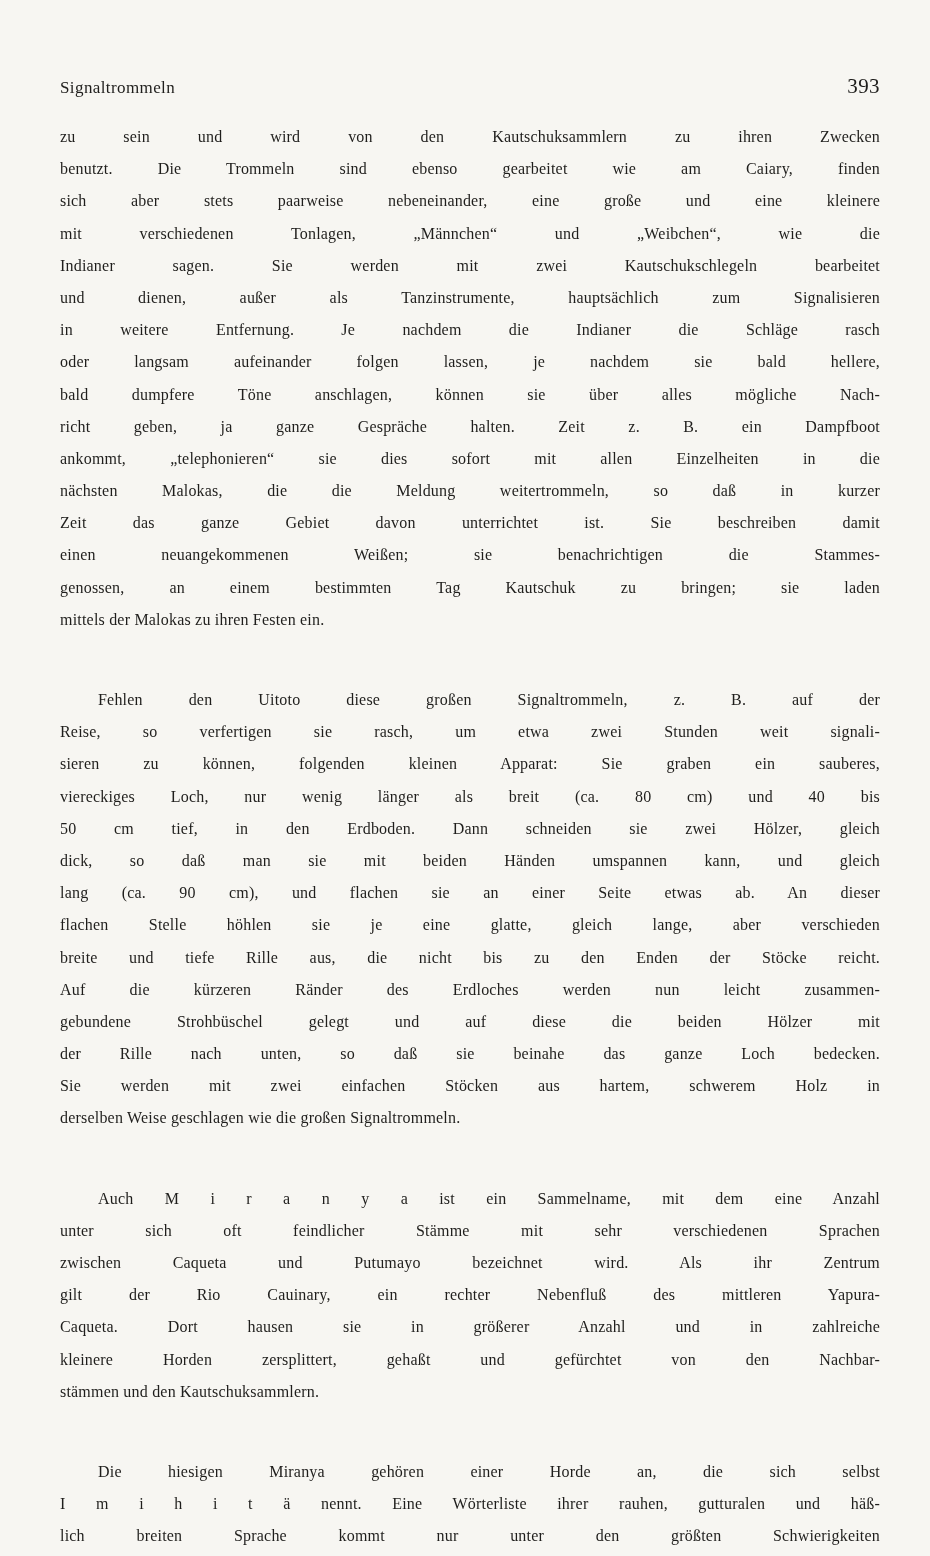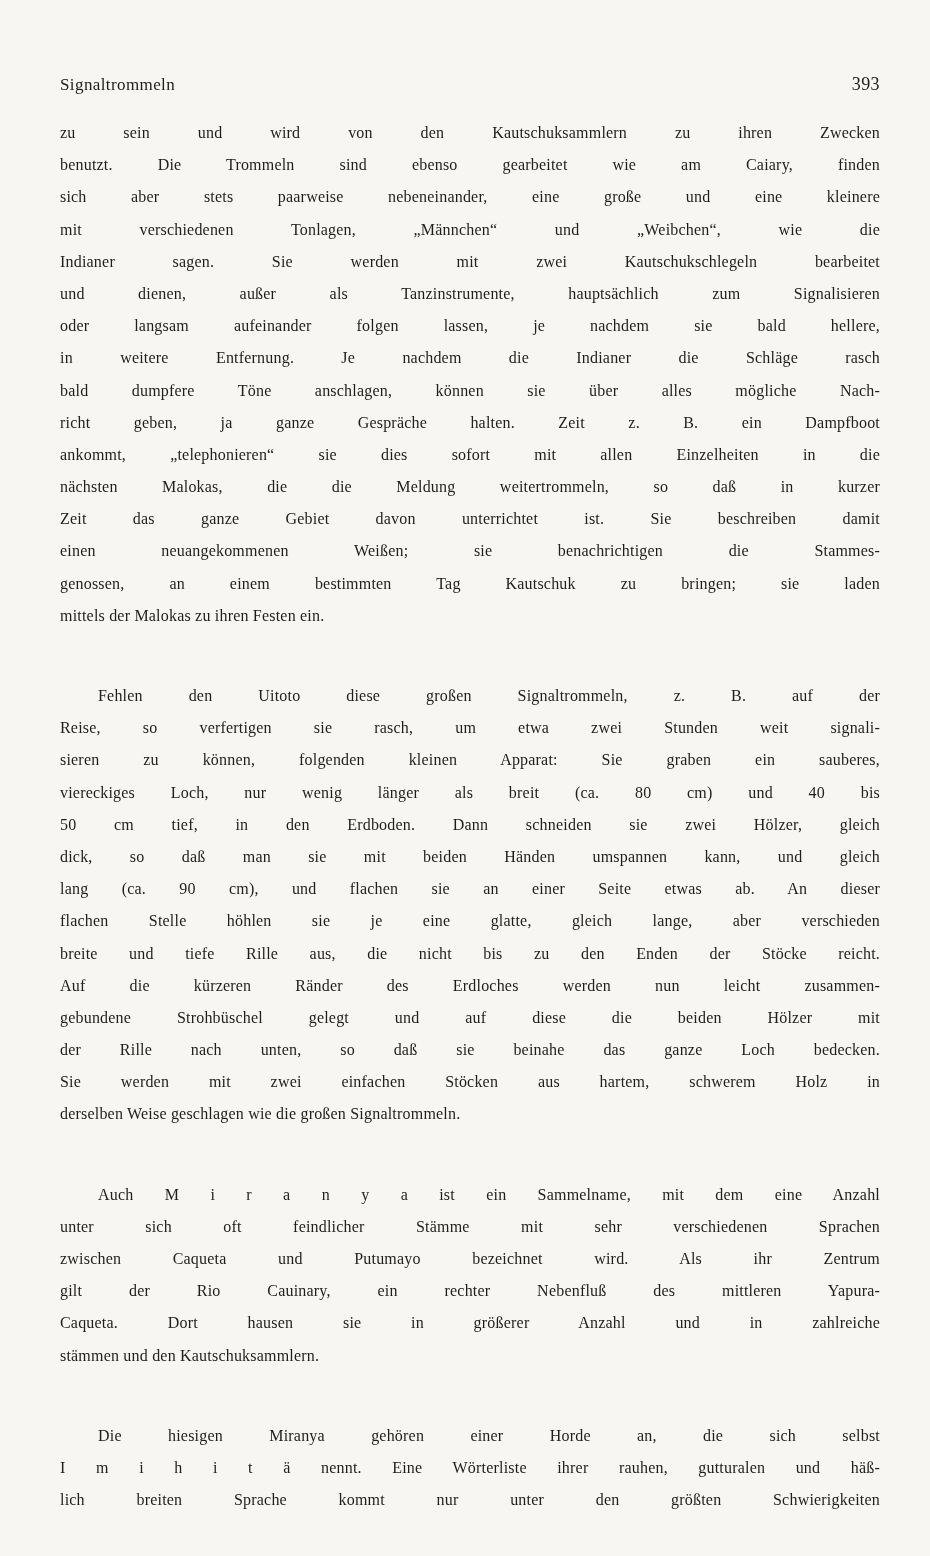--- a/index.html
+++ b/index.html
@@ -23,21 +23,21 @@
   }
   .running-header {
     display: flex;
     justify-content: space-between;
     align-items: baseline;
     padding-top: 74px;
     font-size: 20px;
     letter-spacing: 0.4px;
   }
   .running-title { font-size: 17px; }
-  .page-number { font-size: 18px; }
+  .page-number { font-size: 21px; }
   .body-text {
     margin-top: 22px;
   }
   .line {
     height: 32.2px;
     line-height: 32.2px;
     font-size: 16px;
     letter-spacing: 0.2px;
     white-space: nowrap;
     overflow: hidden;
@@ -61,22 +61,22 @@
     <span class="page-number">393</span>
   </div>
   <div class="body-text">
       <div class="paragraph">
         <div class="line">zu sein und wird von den Kautschuksammlern zu ihren Zwecken</div>
         <div class="line">benutzt. Die Trommeln sind ebenso gearbeitet wie am Caiary, finden</div>
         <div class="line">sich aber stets paarweise nebeneinander, eine große und eine kleinere</div>
         <div class="line">mit verschiedenen Tonlagen, „Männchen“ und „Weibchen“, wie die</div>
         <div class="line">Indianer sagen. Sie werden mit zwei Kautschukschlegeln bearbeitet</div>
         <div class="line">und dienen, außer als Tanzinstrumente, hauptsächlich zum Signalisieren</div>
+        <div class="line">in weitere Entfernung. Je nachdem die Indianer die Schläge rasch</div>
         <div class="line">oder langsam aufeinander folgen lassen, je nachdem sie bald hellere,</div>
-        <div class="line">in weitere Entfernung. Je nachdem die Indianer die Schläge rasch</div>
         <div class="line">bald dumpfere Töne anschlagen, können sie über alles mögliche Nach-</div>
         <div class="line">richt geben, ja ganze Gespräche halten. Zeit z. B. ein Dampfboot</div>
         <div class="line">ankommt, „telephonieren“ sie dies sofort mit allen Einzelheiten in die</div>
         <div class="line">nächsten Malokas, die die Meldung weitertrommeln, so daß in kurzer</div>
         <div class="line">Zeit das ganze Gebiet davon unterrichtet ist. Sie beschreiben damit</div>
         <div class="line">einen neuangekommenen Weißen; sie benachrichtigen die Stammes-</div>
         <div class="line">genossen, an einem bestimmten Tag Kautschuk zu bringen; sie laden</div>
         <div class="line endline">mittels der Malokas zu ihren Festen ein.</div>
       </div>
       <div class="paragraph">
@@ -94,20 +94,21 @@
         <div class="line">der Rille nach unten, so daß sie beinahe das ganze Loch bedecken.</div>
         <div class="line">Sie werden mit zwei einfachen Stöcken aus hartem, schwerem Holz in</div>
         <div class="line endline">derselben Weise geschlagen wie die großen Signaltrommeln.</div>
       </div>
       <div class="paragraph">
         <div class="line indent">Auch M i r a n y a ist ein Sammelname, mit dem eine Anzahl</div>
         <div class="line">unter sich oft feindlicher Stämme mit sehr verschiedenen Sprachen</div>
         <div class="line">zwischen Caqueta und Putumayo bezeichnet wird. Als ihr Zentrum</div>
         <div class="line">gilt der Rio Cauinary, ein rechter Nebenfluß des mittleren Yapura-</div>
         <div class="line">Caqueta. Dort hausen sie in größerer Anzahl und in zahlreiche</div>
+        <div class="line">kleinere Horden zersplittert, gehaßt und gefürchtet von den Nachbar-</div>
         <div class="line endline">stämmen und den Kautschuksammlern.</div>
       </div>
       <div class="paragraph">
         <div class="line indent">Die hiesigen Miranya gehören einer Horde an, die sich selbst</div>
         <div class="line">I m i h i t ä nennt. Eine Wörterliste ihrer rauhen, gutturalen und häß-</div>
         <div class="line">lich breiten Sprache kommt nur unter den größten Schwierigkeiten</div>
       </div>
     </div>
 </div>
 

